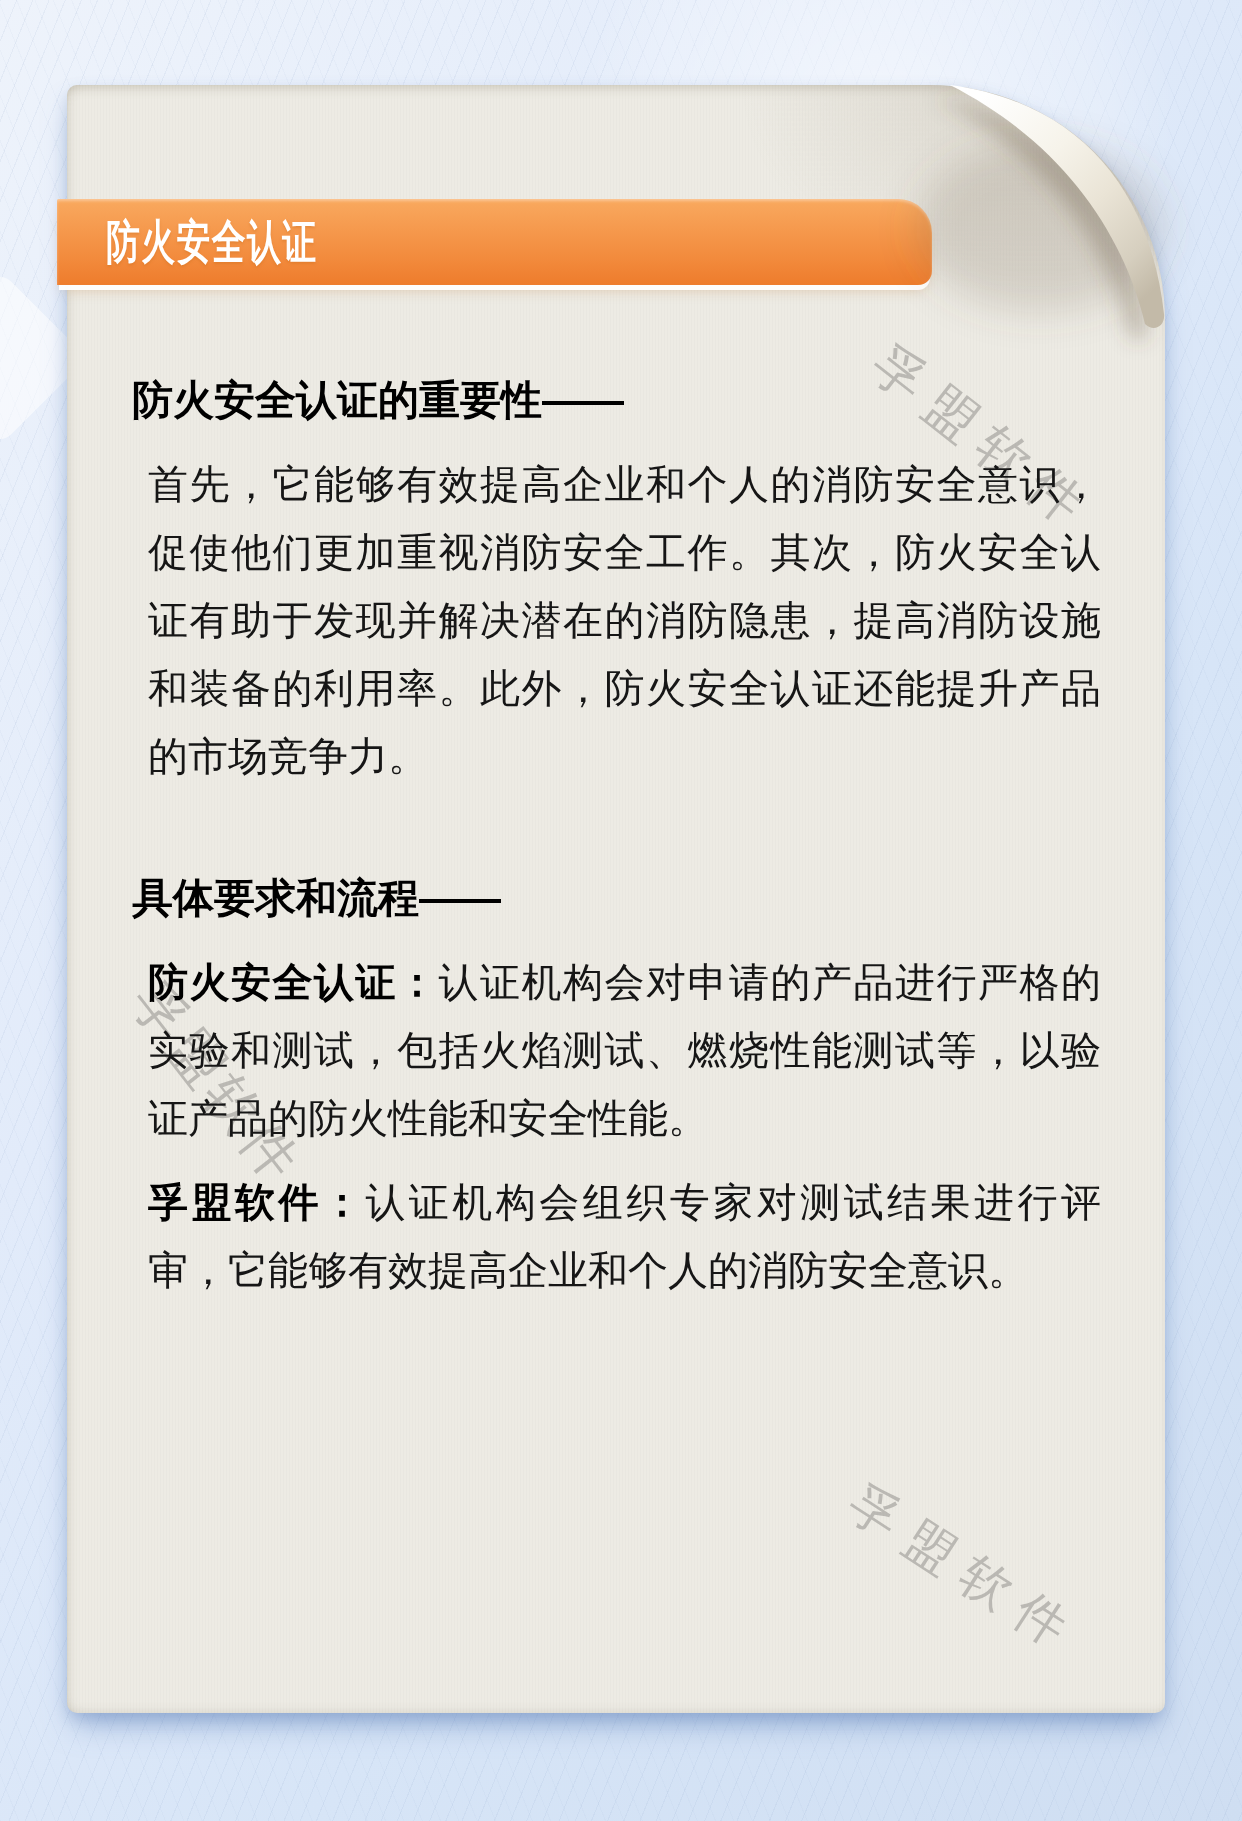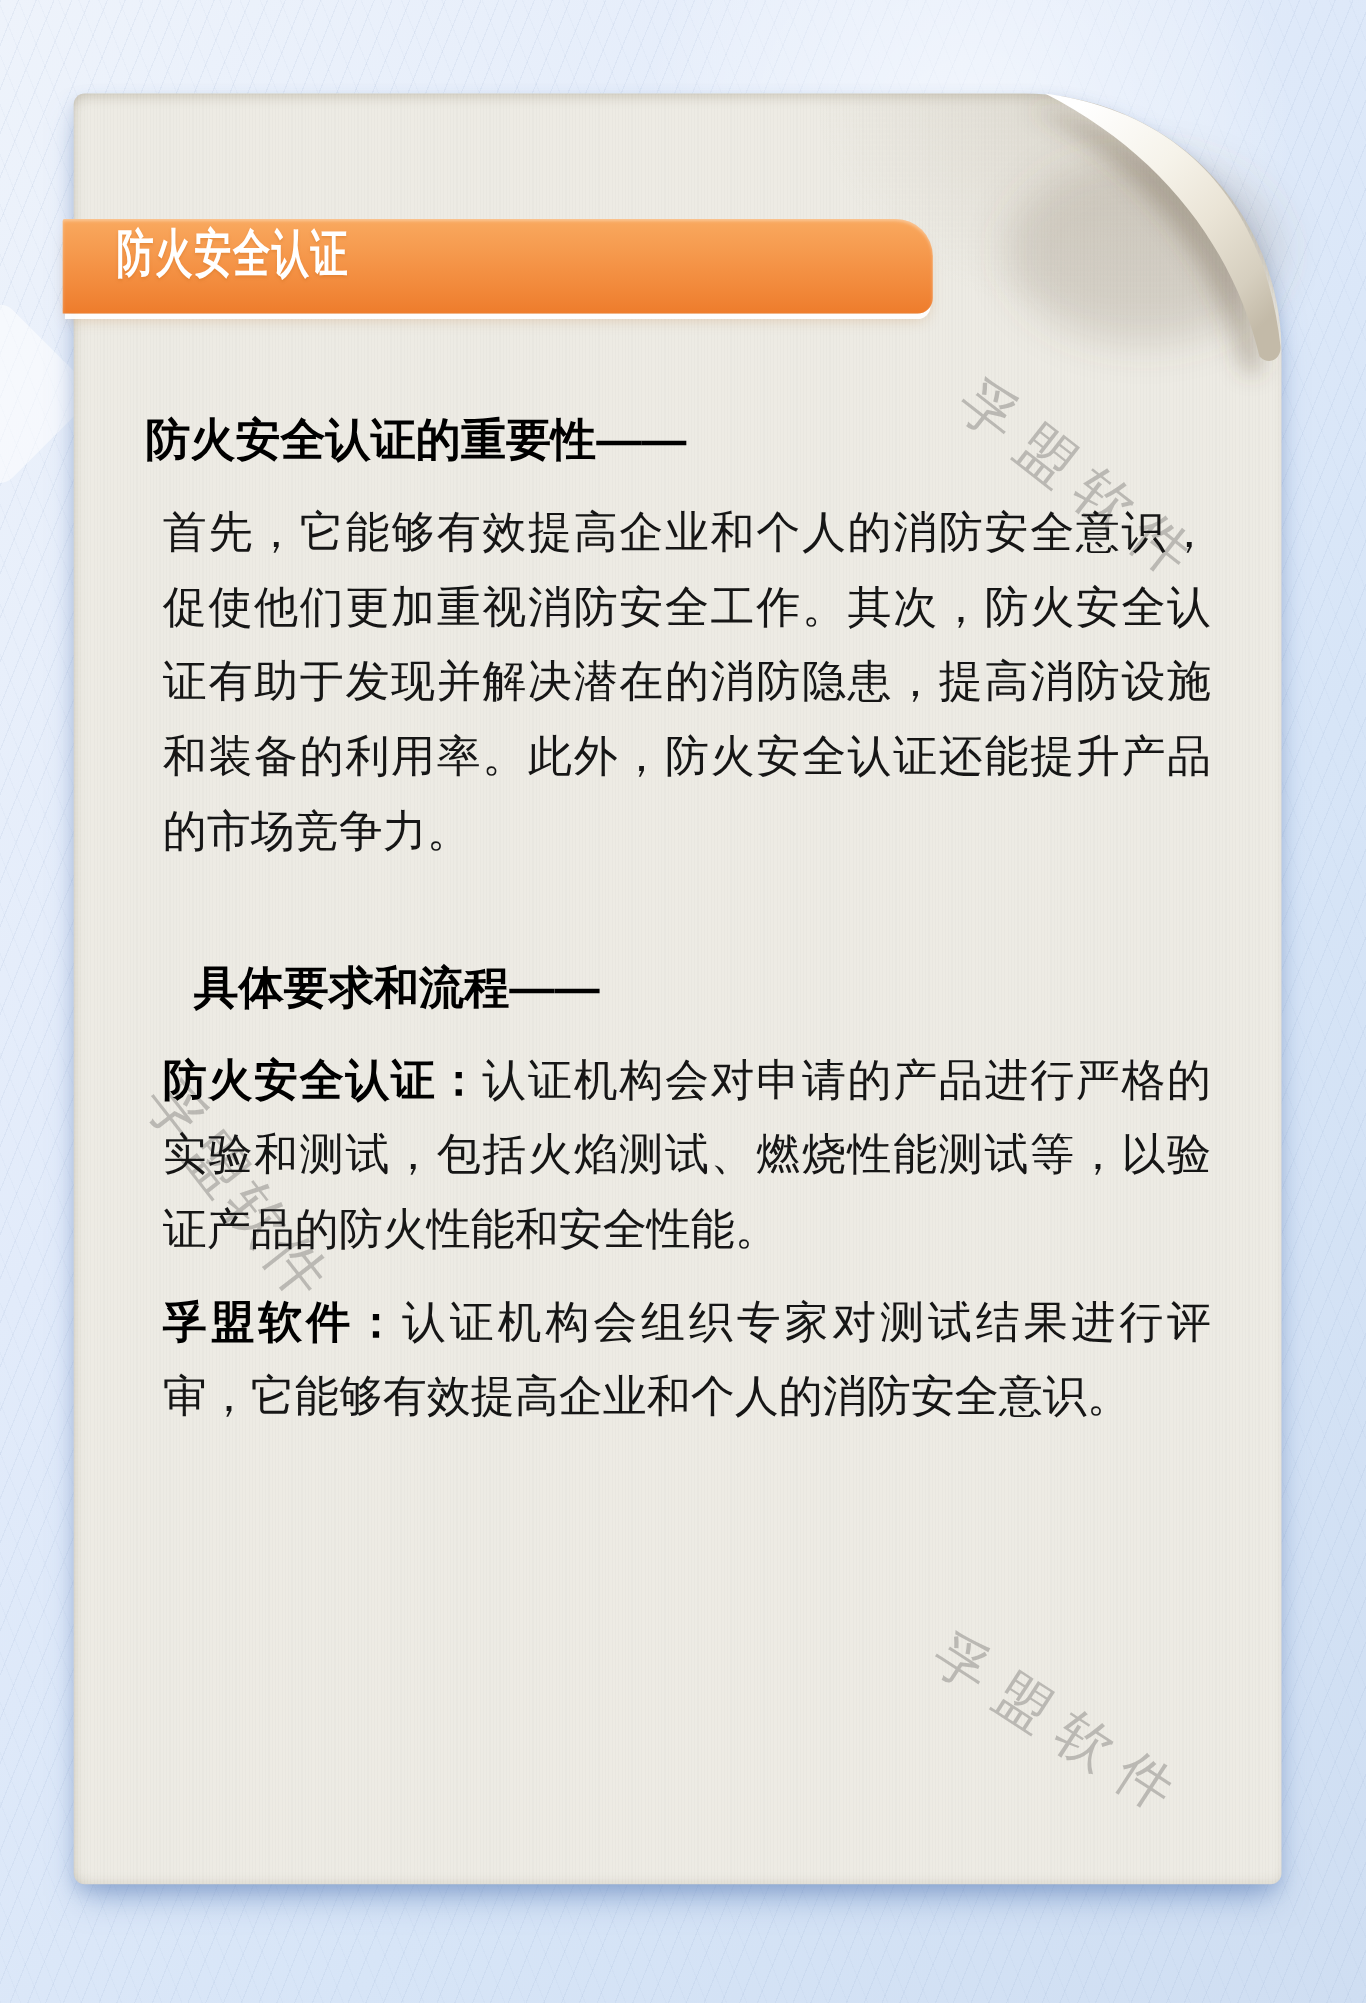--- a/index.html
+++ b/index.html
@@ -35,42 +35,42 @@
       inset 0 -8px 12px -8px rgba(120,110,90,0.18);
   }
   .paper::before{
     content:""; position:absolute; inset:0; border-radius:inherit;
     background:
       radial-gradient(420px 300px at 88% 0%, rgba(120,105,80,0.16), transparent 70%),
       repeating-linear-gradient(90deg, rgba(0,0,0,0.015) 0 1px, transparent 1px 3px),
       repeating-linear-gradient(0deg, rgba(255,255,255,0.03) 0 2px, transparent 2px 5px);
   }
   .banner{
-    position:absolute; left:57px; top:199px; width:791px; height:86px;
+    position:absolute; left:57px; top:199px; width:875px; height:86px;
     background:linear-gradient(180deg,#f9a95f 0%,#f28a3c 70%,#ee7c2c 100%);
     border-radius:2px 34px 14px 0;
     box-shadow:0 7px 0 -2px rgba(255,255,255,0.95), 0 10px 14px -6px rgba(190,120,50,0.35),
       inset 0 2px 3px rgba(255,255,255,0.35);
-    display:flex; align-items:flex-start;
+    display:flex; align-items:center;
   }
   .banner-text{
     display:inline-block; padding-left:68px;
     font-size:47px; font-weight:800; color:#ffffff; letter-spacing:2px;
     transform:scaleX(0.72); transform-origin:left center; white-space:nowrap;
     text-shadow:0 2px 3px rgba(200,110,30,0.35);
   }
   .content{
     position:absolute; left:132px; top:366px; width:985px;
     font-size:40px; line-height:68px; color:#161616;
     text-align:justify;
   }
   .content h2{
     margin:0; font-size:41px; line-height:68px; font-weight:700; color:#000; text-align:left;
   }
-  .content h2.h2gap{margin-top:74px;margin-left:44px;}
+  .content h2.h2gap{margin-top:74px;}
   .content p{margin:16px;}
   .content .plabel{font-weight:800; color:#000;}
   .wm{
     position:absolute; white-space:nowrap; color:#8f8d89; opacity:0.52;
     transform-origin:0 0; pointer-events:none; font-weight:400;
   }
   .wm1{left:900px; top:330px; font-size:52px; letter-spacing:14px; transform:rotate(38deg);}
   .wm2{left:172px; top:968px; font-size:54px; letter-spacing:5px; transform:rotate(52deg);}
   .wm3{left:872px; top:1470px; font-size:50px; letter-spacing:16px; transform:rotate(33deg);}
   .curl{position:absolute; left:900px; top:78px; width:272px; height:272px; overflow:visible;}

